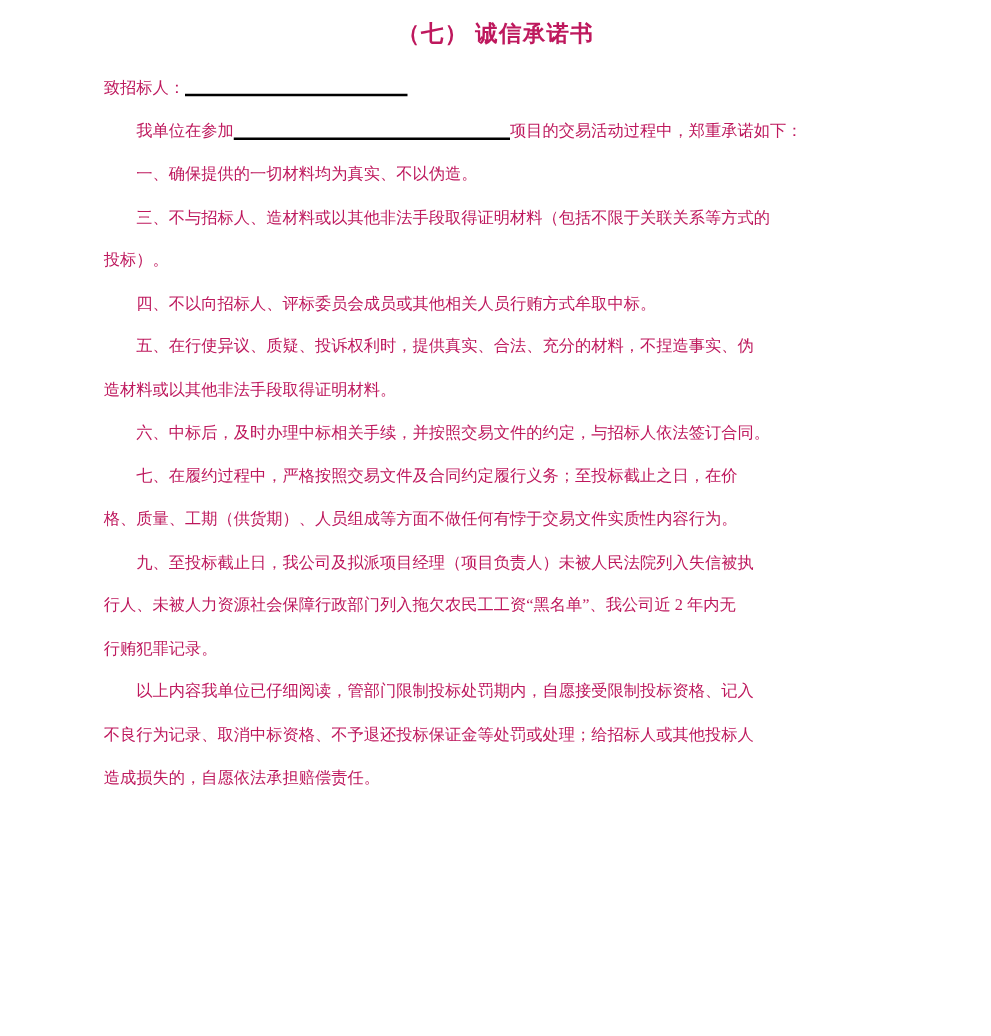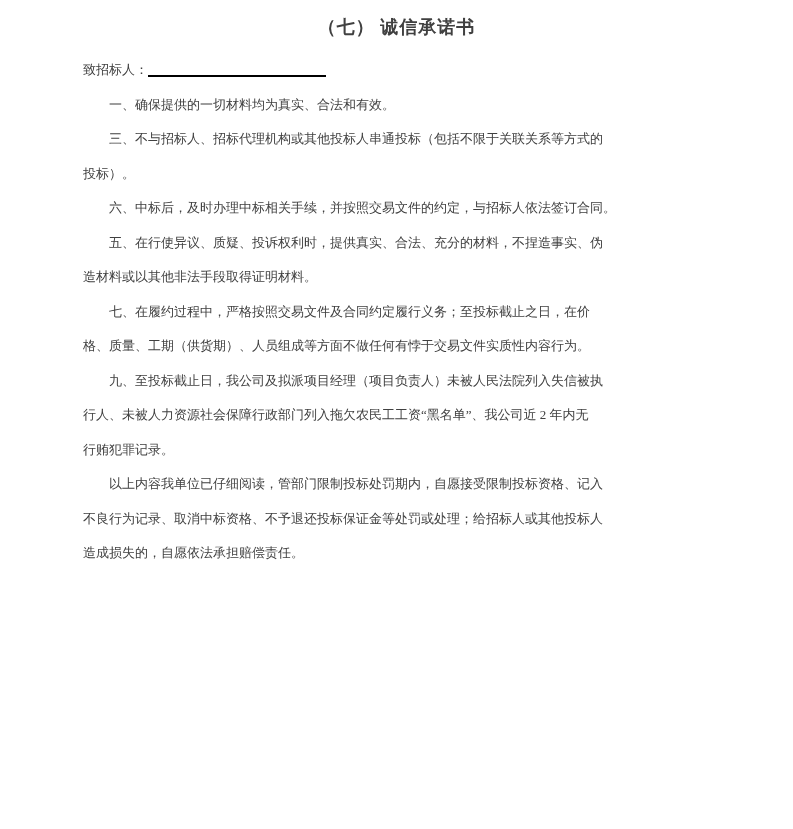--- a/index.html
+++ b/index.html
@@ -5,21 +5,21 @@
   html, body {
     margin: 0;
     padding: 0;
     background: #ffffff;
   }
   .page {
     position: relative;
     width: 793px;
     height: 829px;
     background: #ffffff;
-    color: #404040;
+    color: #be185d;
     font-family: "Liberation Serif", "DejaVu Serif", serif;
     overflow: hidden;
     box-sizing: border-box;
     padding-top: 14px;
   }
   .title {
     margin: 0;
     font-size: 18px;
     font-weight: bold;
     line-height: 26px;
@@ -54,28 +54,30 @@
 <body>
 
 <div class="page">
 
   <h1 class="title">（七） 诚信承诺书</h1>
 
   <div class="body">
 
     <p class="para"><span>致招标人：</span><span class="blank" style="width: 178px;"></span></p>
 
+    <p class="para indent"><span>我单位在参加</span><span class="blank" style="width: 221px;"></span><span>项目的交易活动过程中，郑重承诺如下：</span></p>
 
     <div>
-        <p class="para indent">一、确保提供的一切材料均为真实、合法和有效。</p>
-        <p class="para indent">三、不与招标人、招标代理机构或其他投标人串通投标（包括不限于关联关系等方式的
+        <p class="para indent">一、确保提供的一切材料均为真实、不以伪造。</p>
+        <p class="para indent">三、不与招标人、造材料或以其他非法手段取得证明材料（包括不限于关联关系等方式的
 投标）。</p>
-        <p class="para indent">六、中标后，及时办理中标相关手续，并按照交易文件的约定，与招标人依法签订合同。</p>
+        <p class="para indent">四、不以向招标人、评标委员会成员或其他相关人员行贿方式牟取中标。</p>
         <p class="para indent">五、在行使异议、质疑、投诉权利时，提供真实、合法、充分的材料，不捏造事实、伪
 造材料或以其他非法手段取得证明材料。</p>
+        <p class="para indent">六、中标后，及时办理中标相关手续，并按照交易文件的约定，与招标人依法签订合同。</p>
         <p class="para indent">七、在履约过程中，严格按照交易文件及合同约定履行义务；至投标截止之日，在价
 格、质量、工期（供货期）、人员组成等方面不做任何有悖于交易文件实质性内容行为。</p>
         <p class="para indent">九、至投标截止日，我公司及拟派项目经理（项目负责人）未被人民法院列入失信被执
 行人、未被人力资源社会保障行政部门列入拖欠农民工工资“黑名单”、我公司近 2 年内无
 行贿犯罪记录。</p>
         <p class="para indent">以上内容我单位已仔细阅读，管部门限制投标处罚期内，自愿接受限制投标资格、记入
 不良行为记录、取消中标资格、不予退还投标保证金等处罚或处理；给招标人或其他投标人
 造成损失的，自愿依法承担赔偿责任。</p>
       </div>
 

